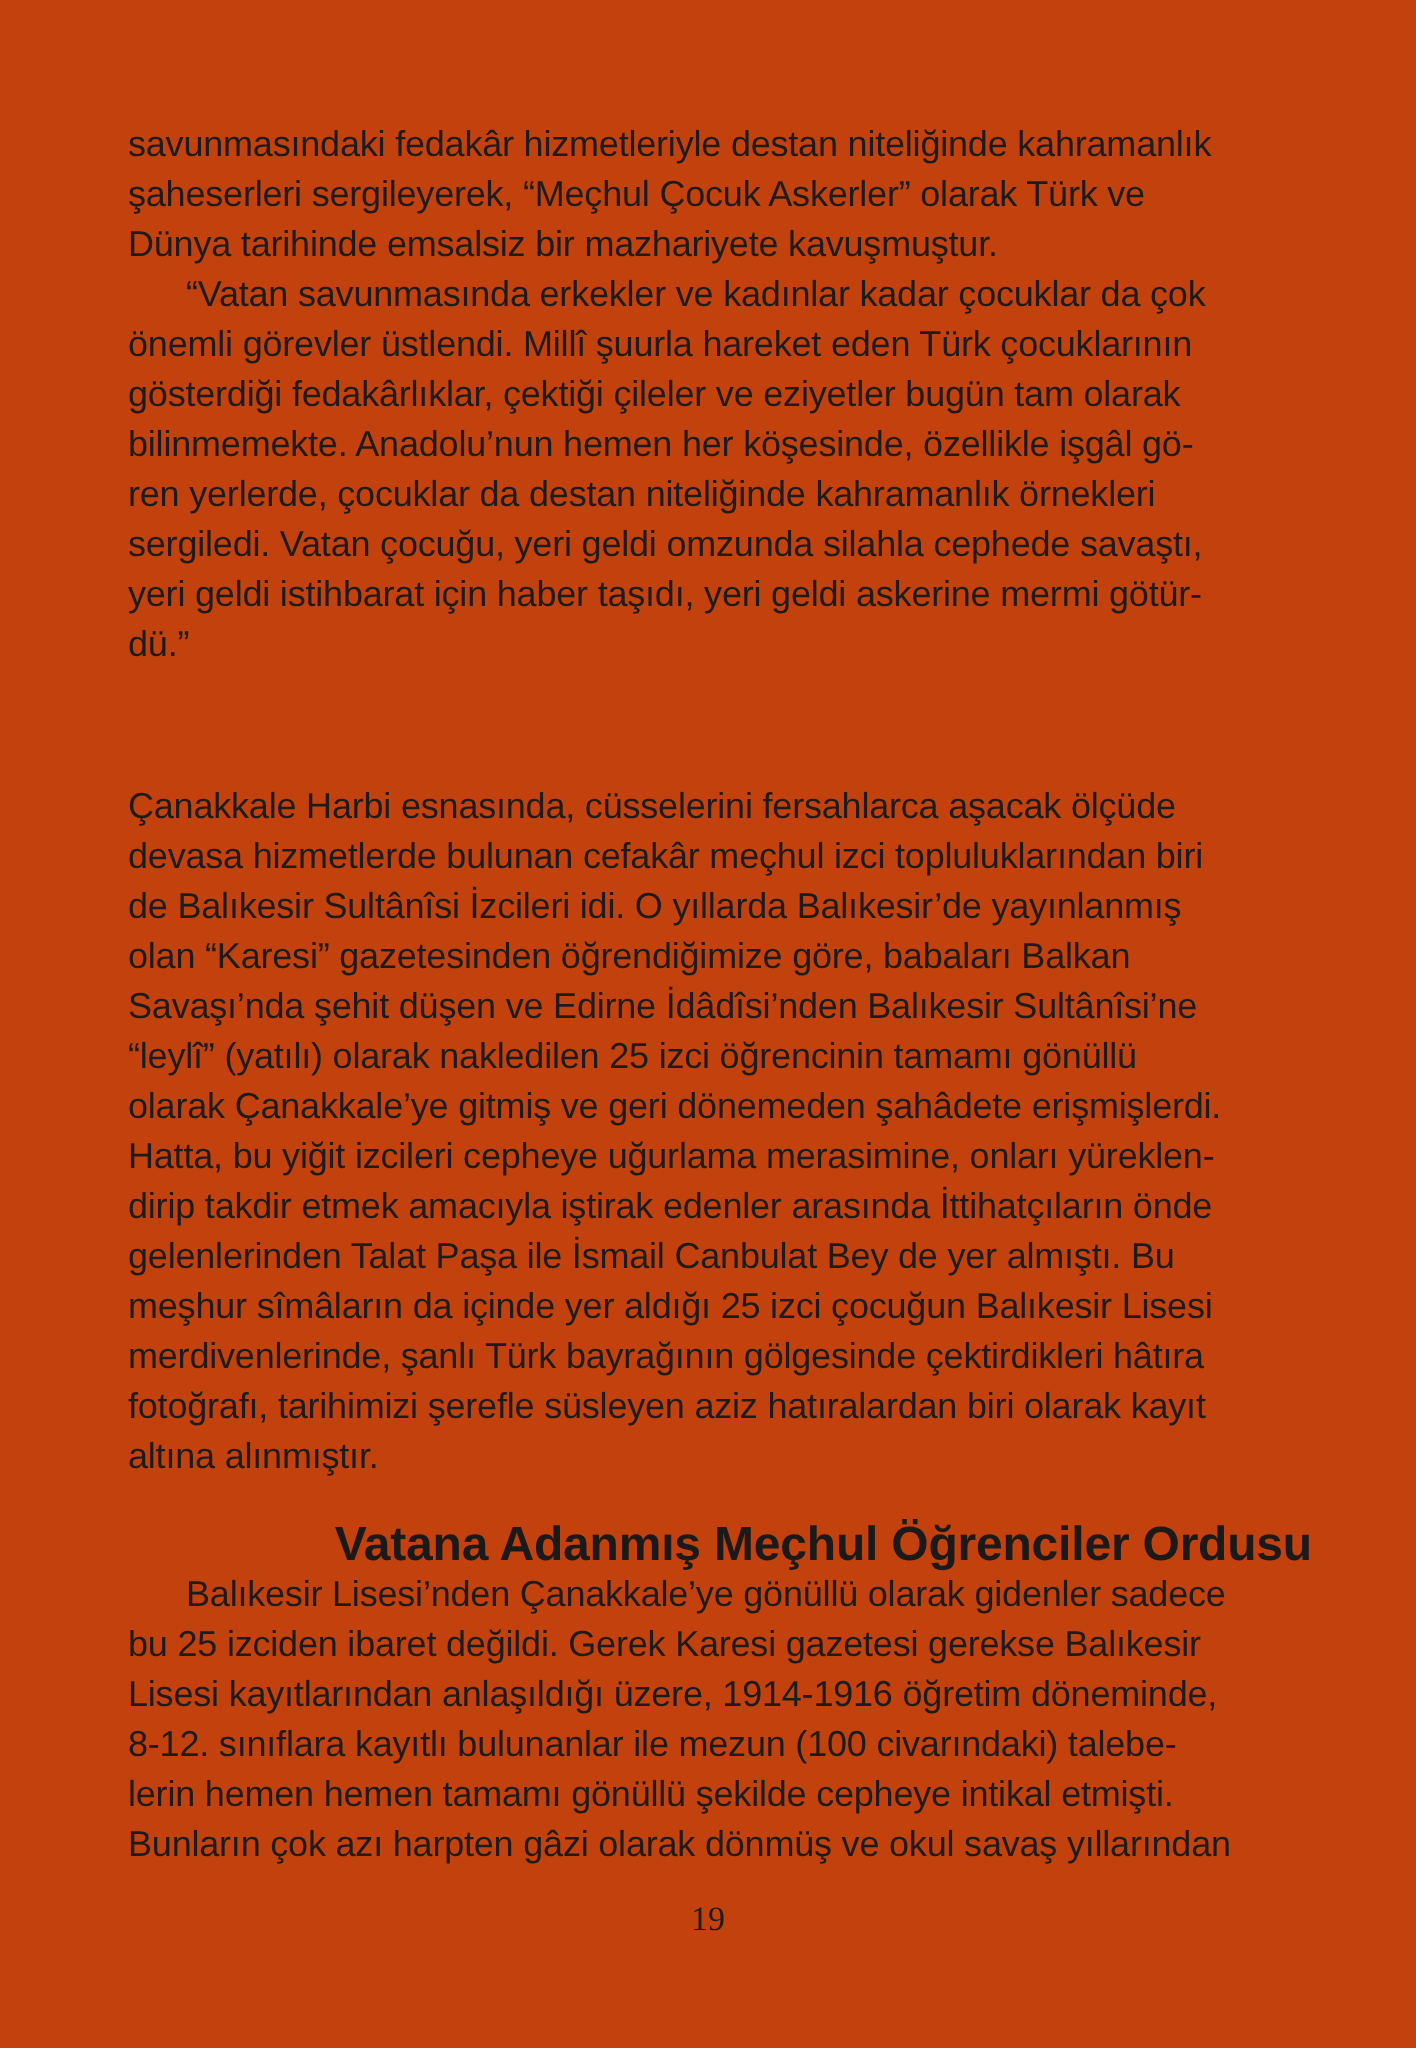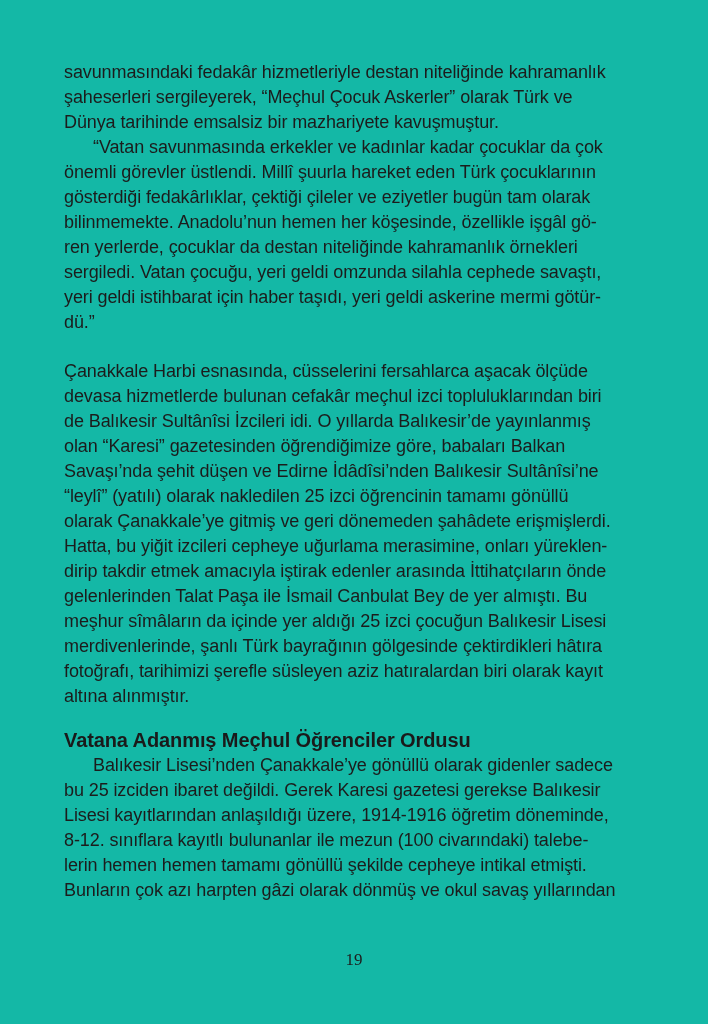--- a/index.html
+++ b/index.html
@@ -9,47 +9,47 @@
   body {
     width: 708px;
     height: 1024px;
     background: #ffffff;
     font-family: "Liberation Sans", "DejaVu Sans", sans-serif;
   }
   .page {
     position: relative;
     width: 708px;
     height: 1024px;
-    background: #14b8a6;
+    background: #c2410c;
     overflow: hidden;
   }
   .text-block {
     position: absolute;
     left: 64px;
     top: 60px;
     width: 592px;
     font-size: 18px;
     line-height: 25px;
     letter-spacing: -0.1px;
     color: #1c1c1c;
   }
   .para {
     margin: 0;
     white-space: pre; 
   }
   .para.indent {
     text-indent: 29px; 
   }
   .quote-gap { }
-  .big-gap   { margin-top: 24px; }
+  .big-gap   { margin-top: 56px; }
   .heading {
     margin: 19px 0 0 0;
-    font-size: 20px;
+    font-size: 24px;
     font-weight: bold;
-    text-align: left;
+    text-align: right;
     white-space: pre;
     color: #1a1a1a;
   }
   .p4-gap { }
   .pagenum {
     position: absolute;
     top: 950px;
     left: 0;
     width: 708px;
     text-align: center;

